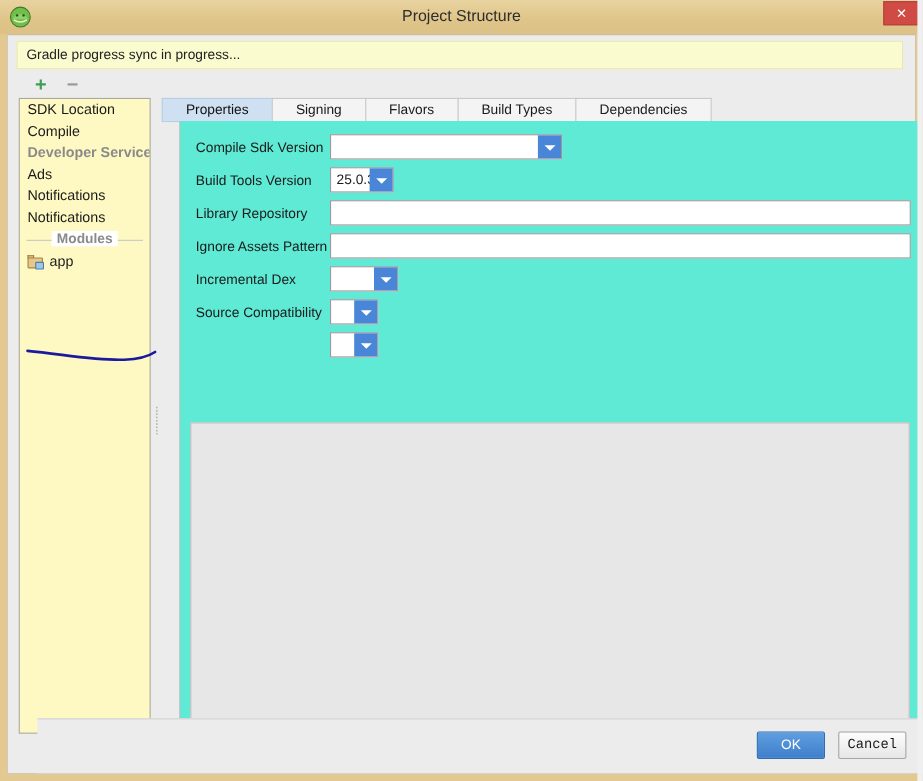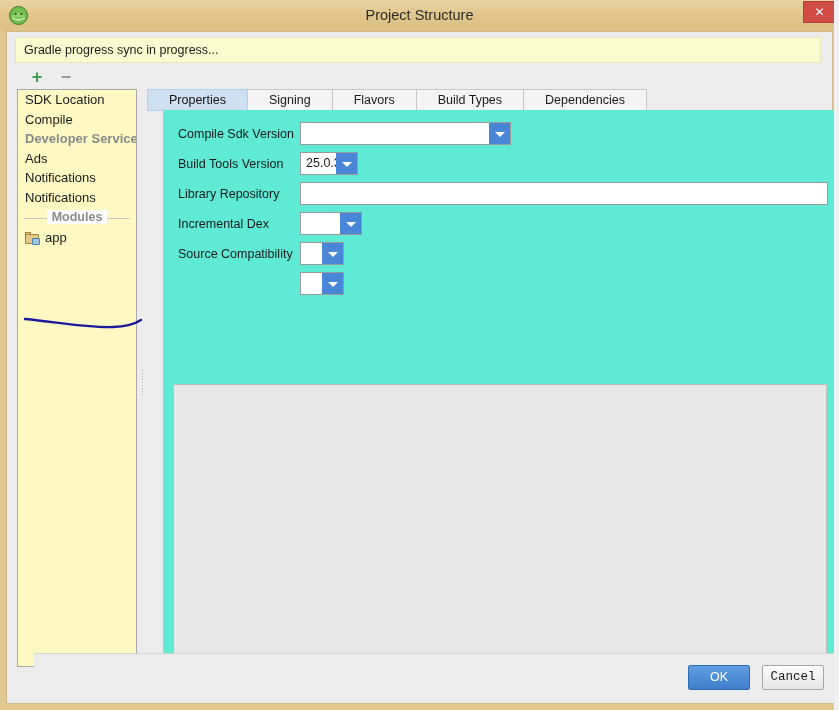--- a/index.html
+++ b/index.html
@@ -457,20 +457,26 @@
             </div>
           </div>
 
           <div class="row">
             <div class="lbl">Library Repository</div>
             <div class="ctl">
               <input class="textfield" style="width: 528px;" value="">
             </div>
           </div>
 
+          <div class="row">
+            <div class="lbl">Ignore Assets Pattern</div>
+            <div class="ctl">
+              <input class="textfield" style="width: 528px;" value="">
+            </div>
+          </div>
 
           <div class="row">
             <div class="lbl">Incremental Dex</div>
             <div class="ctl">
               <div class="combo" style="width:62px">
                 <span class="val"></span>
                 <span class="arrow"></span>
               </div>
             </div>
           </div>

